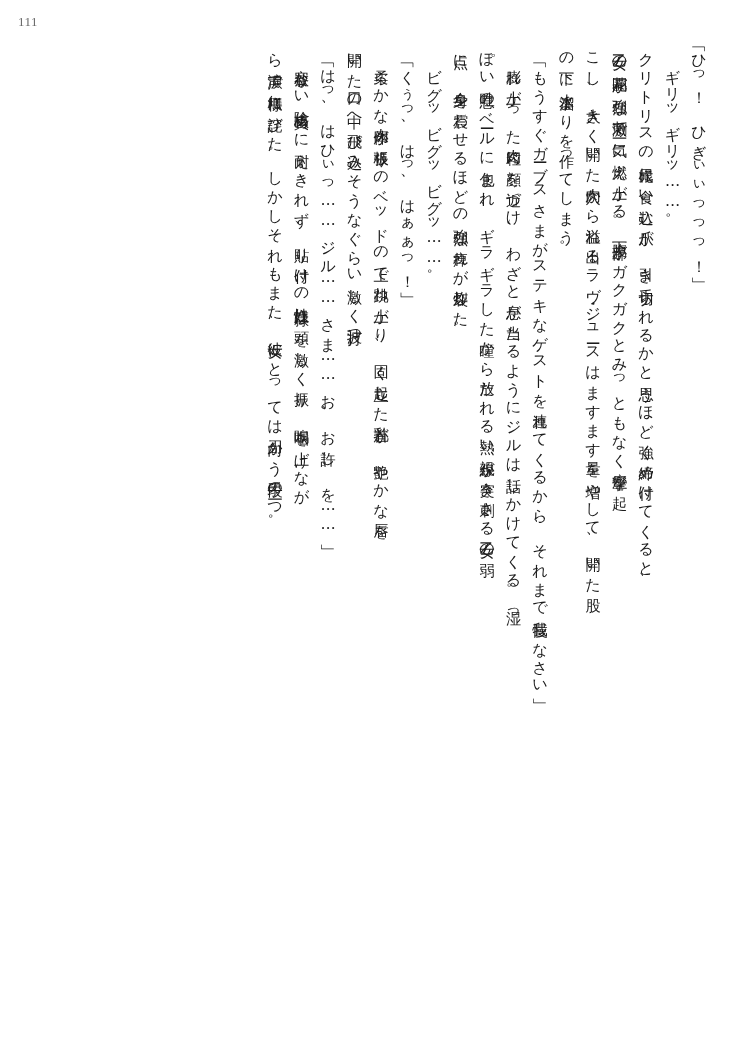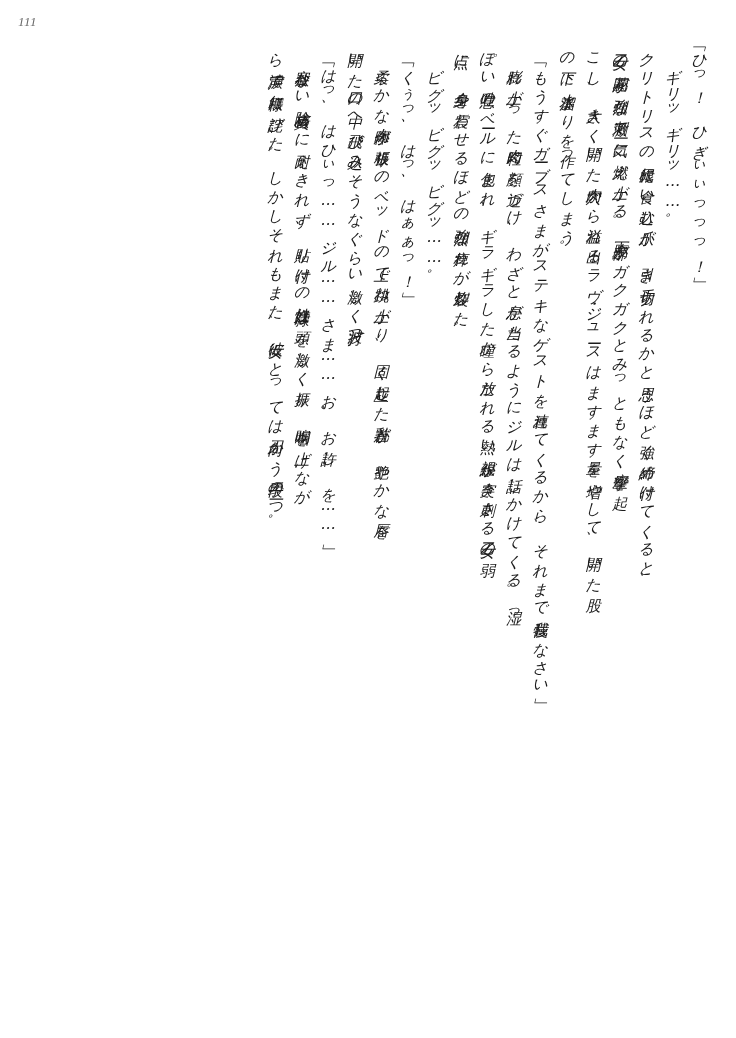--- a/index.html
+++ b/index.html
@@ -14,21 +14,20 @@
     color: #1a1a1a;
     overflow: hidden;
     position: relative;
   }
   .page {
     position: relative;
     width: 736px;
     height: 849px;
     box-sizing: border-box;
     background: #fff;
-    font-style: italic;
   }
   .page-number {
     position: absolute;
     top: 14px;
     left: 18px;
     font-size: 13px;
     color: #6b6b6b;
     letter-spacing: 0.5px;
     font-family: "Liberation Serif", "DejaVu Serif", serif;
   }

